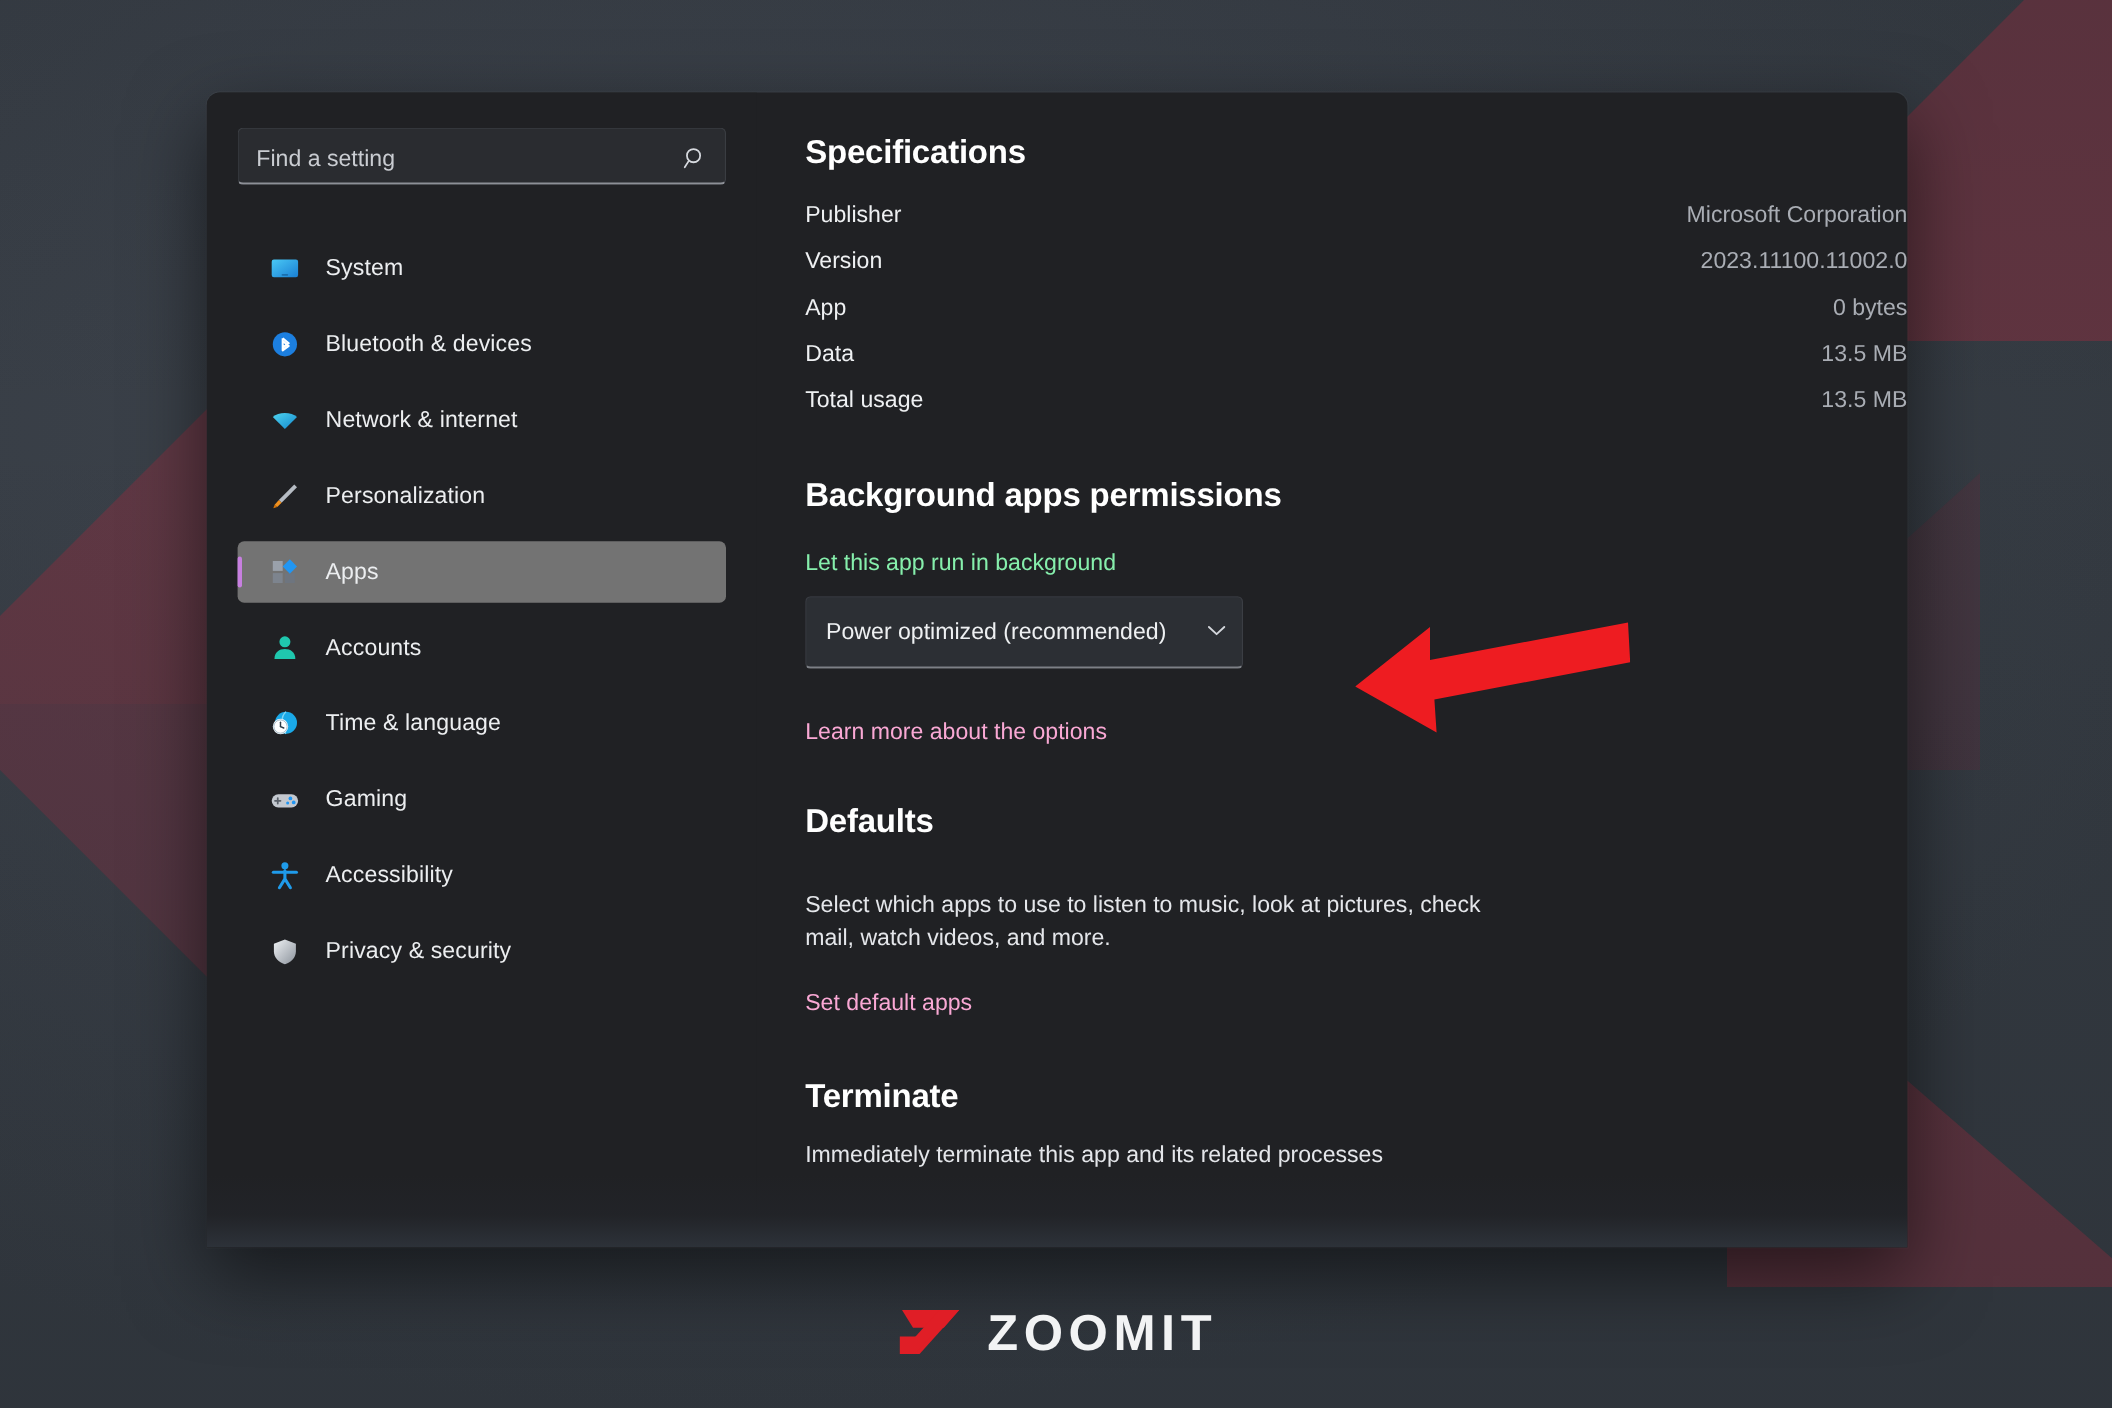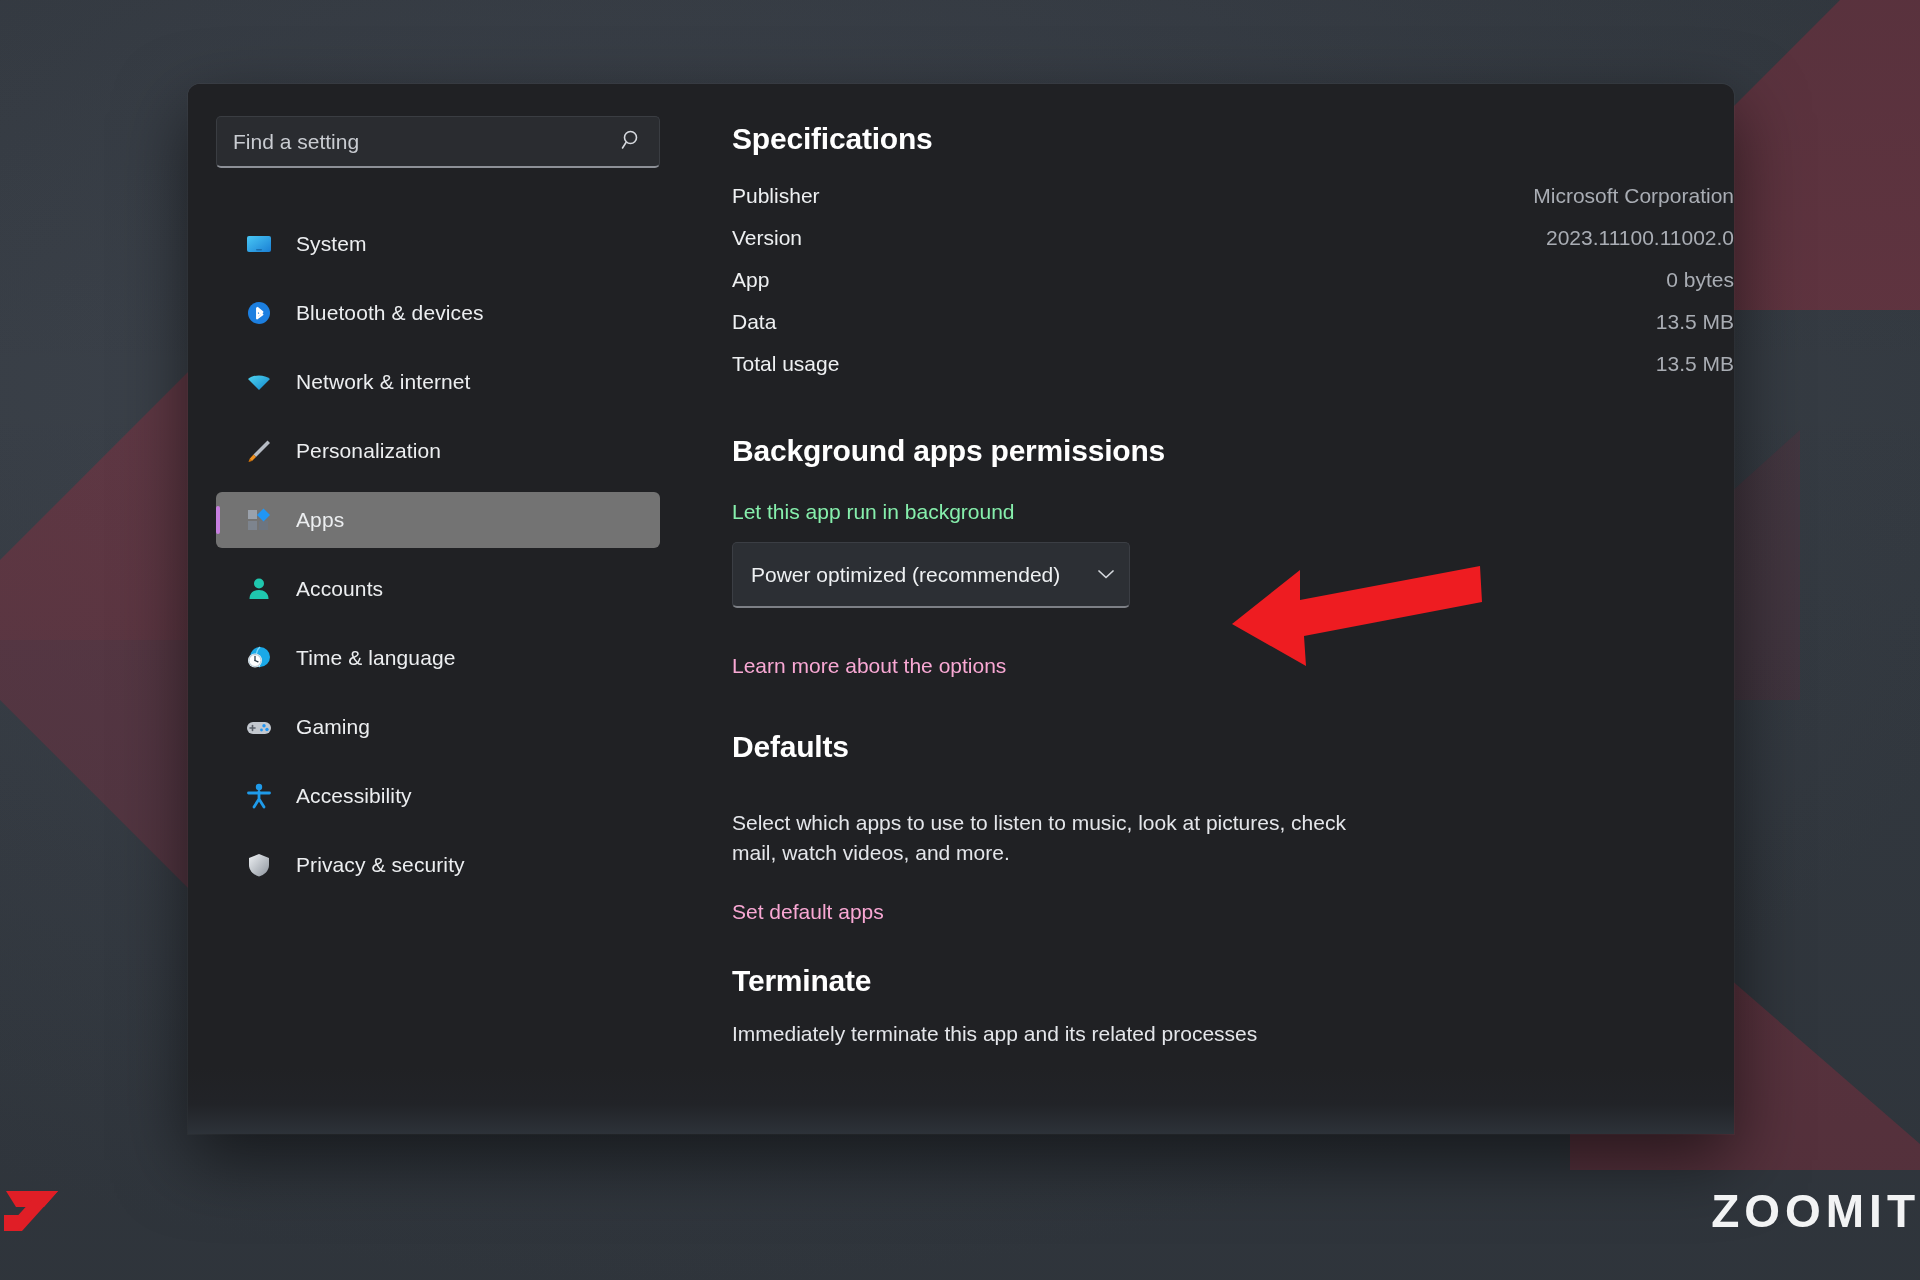--- a/index.html
+++ b/index.html
@@ -83,22 +83,22 @@
     flex:0 0 500px;
     position:relative;
   }
   #search-box {
     position:relative;
     height:52px;
     background:#2a2c30;
     border:1px solid #3a3d42;
     border-bottom:2px solid #8d9097;
     border-radius:5px;
-    display:flex; align-items:center;
-    padding:0 16px;
+    display:flex; align-items:flex-start;
+    padding:16px 16px;
     margin-bottom:48px;
   }
   #search-input {
     flex:1;
     background:transparent; border:none; outline:none;
     color:#c9ccd1;
     font-family:"Liberation Sans", sans-serif;
     font-size:21px;
   }
   #search-input::placeholder { color:#c9ccd1; opacity:1; }
@@ -186,41 +186,41 @@
 
   #defaults-section { margin-top:52px; }
   #defaults-title { margin-bottom:44px; }
   #defaults-desc {
     color:#e4e6ea;
     font-size:21px;
     line-height:1.42;
     max-width:640px;
     margin-bottom:32px;
   }
-  #terminate-section { margin-top:40px; }
+  #terminate-section { margin-top:56px; }
   #terminate-title { margin-bottom:24px; }
   #terminate-desc {
     color:#e4e6ea;
     font-size:21px;
   }
 
   
   #red-arrow {
     position:absolute;
     left:1232px; top:556px;
     width:250px; height:120px;
     z-index:30;
     pointer-events:none;
   }
 
   
   #watermark {
     position:absolute;
     left:0; right:0; bottom:42px;
-    display:flex; align-items:center; justify-content:space-between;
+    display:flex; align-items:center; justify-content:center;
     gap:22px;
     z-index:25;
   }
   #watermark-text {
     color:#f2f3f4;
     font-size:46px;
     font-weight:bold;
     letter-spacing:5px;
   }
 </style>

